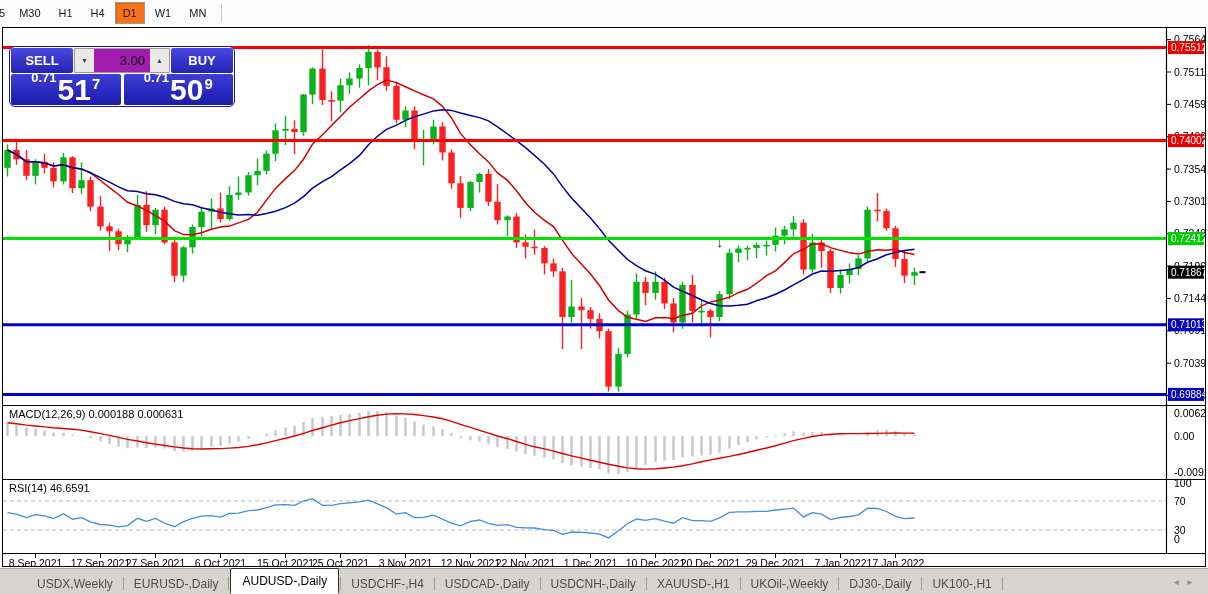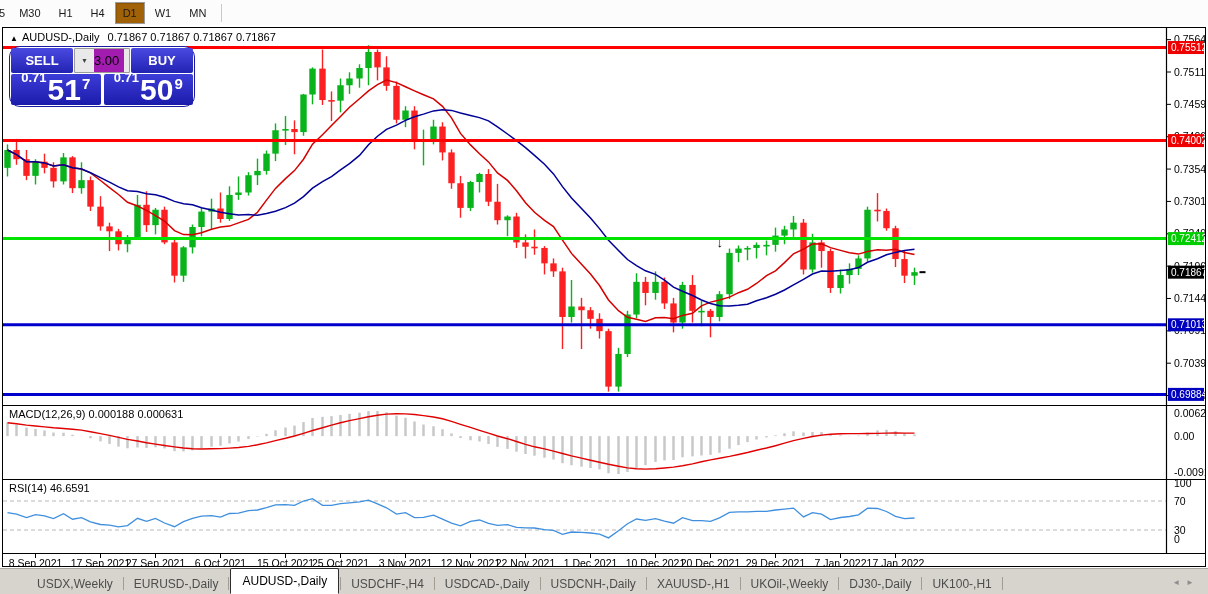--- a/index.html
+++ b/index.html
@@ -2,32 +2,32 @@
 <html><head>
 <meta charset="utf-8">
 <style>
   html,body{margin:0;padding:0;background:#fff;font-family:"Liberation Sans","DejaVu Sans",sans-serif;}
   #screen{position:relative;width:1208px;height:594px;background:#fff;overflow:hidden;}
 
   
   #toolbar{position:absolute;left:0;top:0;width:1208px;height:25px;background:#fcfcfc;display:flex;align-items:center;}
   .tf-btn{height:20px;padding:0 7px;margin:0 1px;font-size:11px;color:#1a1a1a;display:flex;align-items:center;justify-content:center;border:1px solid transparent;cursor:default;}
   .tf-btn.cut{padding:0 3px 0 0;margin-left:-2px;}
-  .tf-btn.active{background:#a16207;border:1px solid #9b9b9b;box-shadow:inset 1px 1px 1px rgba(0,0,0,.15);}
+  .tf-btn.active{background:#f97316;border:1px solid #9b9b9b;box-shadow:inset 1px 1px 1px rgba(0,0,0,.15);}
   .tf-sep{width:1px;height:18px;background:#c9c9c9;margin:0 6px;}
 
   
   #chart-window{position:absolute;left:2px;top:27px;width:1204px;height:540px;background:#fff;border:1px solid #000;box-sizing:border-box;}
   #chart-svg-wrap{position:absolute;left:0;top:0;width:1202px;height:538px;}
   #chart-header{position:absolute;left:7px;top:3px;font-size:11px;color:#000;white-space:nowrap;z-index:5;}
   #chart-header .tri{font-size:8px;margin-right:4px;}
   #chart-header .ttl{margin-right:8px;}
 
   
-  #trade-panel{position:absolute;left:6px;top:18px;width:186px;z-index:6;background:#fff;border:1px solid #1b1b9e;border-radius:11px;display:flex;flex-direction:column;gap:1px;padding:1px;box-sizing:border-box;}
+  #trade-panel{position:absolute;left:6px;top:18px;width:226px;z-index:6;background:#fff;border:1px solid #1b1b9e;border-radius:6px;display:flex;flex-direction:column;gap:1px;padding:1px;box-sizing:border-box;}
   #tp-row1{display:flex;gap:1px;height:25px;}
   .tp-btn{flex:0 0 62px;background:linear-gradient(#4a4ae2,#2222b2);color:#fff;font-weight:bold;font-size:13px;border:none;border-radius:2px;display:flex;align-items:center;justify-content:center;font-family:inherit;}
   #tp-spinner{flex:1;display:flex;border:1px solid #9b9b9b;background:#a21caf;border-radius:1px;overflow:hidden;}
   .spin-btn{flex:0 0 16px;background:#e9e9e9;border:none;font-size:7px;color:#444;display:flex;align-items:center;justify-content:center;}
   #tp-vol{flex:1;display:flex;align-items:center;justify-content:flex-end;padding-right:5px;font-size:13px;color:#000;}
   #tp-row2{display:flex;gap:3px;height:31px;}
   .tp-price{flex:1;background:linear-gradient(#3d3dd9,#1b1bab);color:#fff;border-radius:2px;display:flex;align-items:flex-end;justify-content:center;padding-bottom:2px;}
   .tp-price .sm{font-size:13px;font-weight:bold;margin-bottom:18px;}
   .tp-price .big{font-size:30px;font-weight:bold;line-height:26px;margin:0 1px;}
   .tp-price .sup{font-size:15px;font-weight:bold;margin-bottom:11px;}
@@ -464,23 +464,20 @@
           <g>
             <rect x="1165" y="359.8865299999998" width="36" height="13" fill="#0000bf"></rect>
             <text x="1168" y="369.8865299999998" font-size="10" fill="#fff">0.69884</text>
           </g>
           <g>
             <rect x="1165" y="237.6742399999997" width="36" height="13" fill="#000000"></rect>
             <text x="1168" y="247.6742399999997" font-size="10" fill="#fff">0.71867</text>
           </g>
         </svg></div>
 
-    <div id="chart-header">
-      <span class="tri">▲</span><span class="ttl">AUDUSD-,Daily</span><span>0.71867 0.71867 0.71867 0.71867</span>
-    </div>
 
     <div id="trade-panel">
       <div id="tp-row1">
         <button class="tp-btn">SELL</button>
         <div id="tp-spinner">
           <button class="spin-btn">▼</button>
           <div id="tp-vol">3.00</div>
           <button class="spin-btn">▲</button>
         </div>
         <button class="tp-btn">BUY</button>

